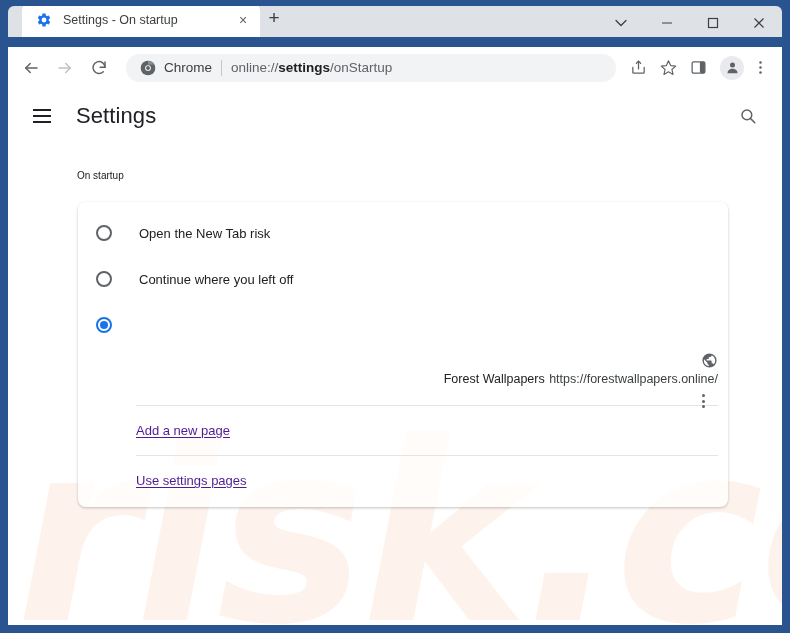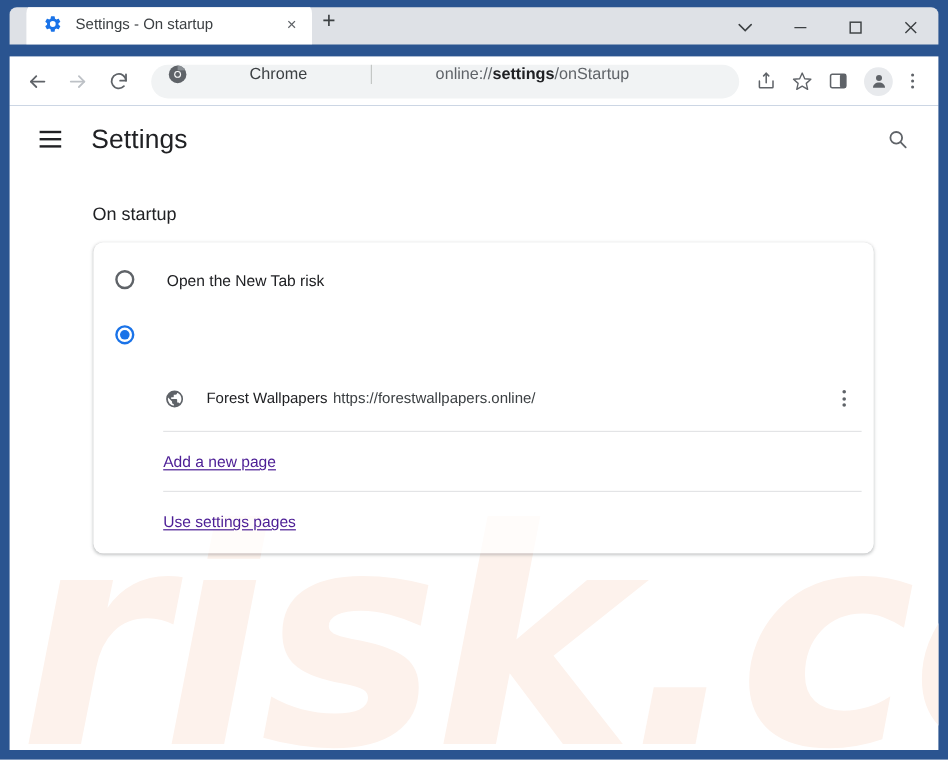--- a/index.html
+++ b/index.html
@@ -70,25 +70,24 @@
     width: 30px; height: 30px; flex: 0 0 30px;
     display: flex; align-items: center; justify-content: center;
     color: #5f6368;
     margin-right: 4px;
   }
   .nav-btn.disabled { color: #bdc1c6; }
   #omnibox {
     flex: 1 1 auto; height: 28px;
     background: #f1f3f4;
     border-radius: 14px;
-    display: flex; align-items: flex-start;
+    display: flex; align-items: center;
     padding: 0 14px;
     margin: 0 6px 0 8px;
     min-width: 0;
-    gap: 44px;
   }
   #omnibox-chrome-icon { width: 16px; height: 16px; flex: 0 0 16px; margin-right: 8px; }
   #omnibox-chrome-label {
     font-size: 13.5px; color: #3c4043;
     white-space: nowrap;
   }
   #omnibox-sep {
     width: 1px; height: 16px; background: #c4c7c5;
     margin: 0 9px; flex: 0 0 1px;
   }
@@ -160,21 +159,21 @@
     letter-spacing: 0.1px;
   }
   #settings-search-icon {
     margin-left: auto; width: 24px; height: 24px;
     display: flex; align-items: center; justify-content: center;
     color: #5f6368;
   }
 
   #section-label {
     position: absolute; left: 69px; top: 82px;
-    font-size: 15px; color: #202124;
+    font-size: 10px; color: #202124;
     z-index: 3;
   }
 
   
   #startup-card {
     position: absolute; left: 70px; top: 114px; width: 650px;
     background: rgba(255,255,255,0.72);
     border-radius: 8px;
     box-shadow: 0 1px 3px rgba(60,64,67,0.22), 0 1px 2px rgba(60,64,67,0.10);
     z-index: 2;
@@ -199,24 +198,25 @@
     left: 50%; top: 50%; transform: translate(-50%,-50%);
     width: 8px; height: 8px; border-radius: 50%;
     background: #1a73e8;
   }
   .radio-label {
     font-size: 13px; color: #202124;
     margin-left: 27px;
   }
 
   #site-row {
-    display: flex; align-items: center;
+    display: flex; align-items: flex-end;
     height: 54px;
     margin: 3px 10px 0 58px;
     padding-right: 0;
+    flex-direction: column;
   }
   #site-favicon {
     width: 18px; height: 18px; flex: 0 0 18px;
     display: flex; align-items: center; justify-content: center;
     color: #5f6368;
   }
   #site-text { margin-left: 18px; flex: 1 1 auto; min-width: 0; }
   #site-name {
     font-size: 12.5px; color: #202124;
     line-height: 17px;
@@ -391,20 +391,24 @@
 
     <div id="section-label">On startup</div>
 
     <div id="startup-card">
 
       <div class="radio-row">
         <span class="radio"></span>
         <span class="radio-label">Open the New Tab risk</span>
       </div>
 
+      <div class="radio-row">
+        <span class="radio"></span>
+        <span class="radio-label">Continue where you left off</span>
+      </div>
 
       <div class="radio-row">
         <span class="radio selected"></span>
       </div>
 
       <div id="site-row">
         <span id="site-favicon">
           <svg width="17" height="17" viewBox="0 0 24 24" fill="#5f6368">
             <path d="M12 2a10 10 0 1 0 0 20 10 10 0 0 0 0-20zm-1 17.9A8 8 0 0 1 4.1 12c0-.6.1-1.2.2-1.8L9 15v1a2 2 0 0 0 2 2v1.9zm6.9-2.5a2 2 0 0 0-1.9-1.4h-1v-3a1 1 0 0 0-1-1H8v-2h2a1 1 0 0 0 1-1V7h2a2 2 0 0 0 2-2v-.4a8 8 0 0 1 2.9 12.8z"></path>
           </svg>

